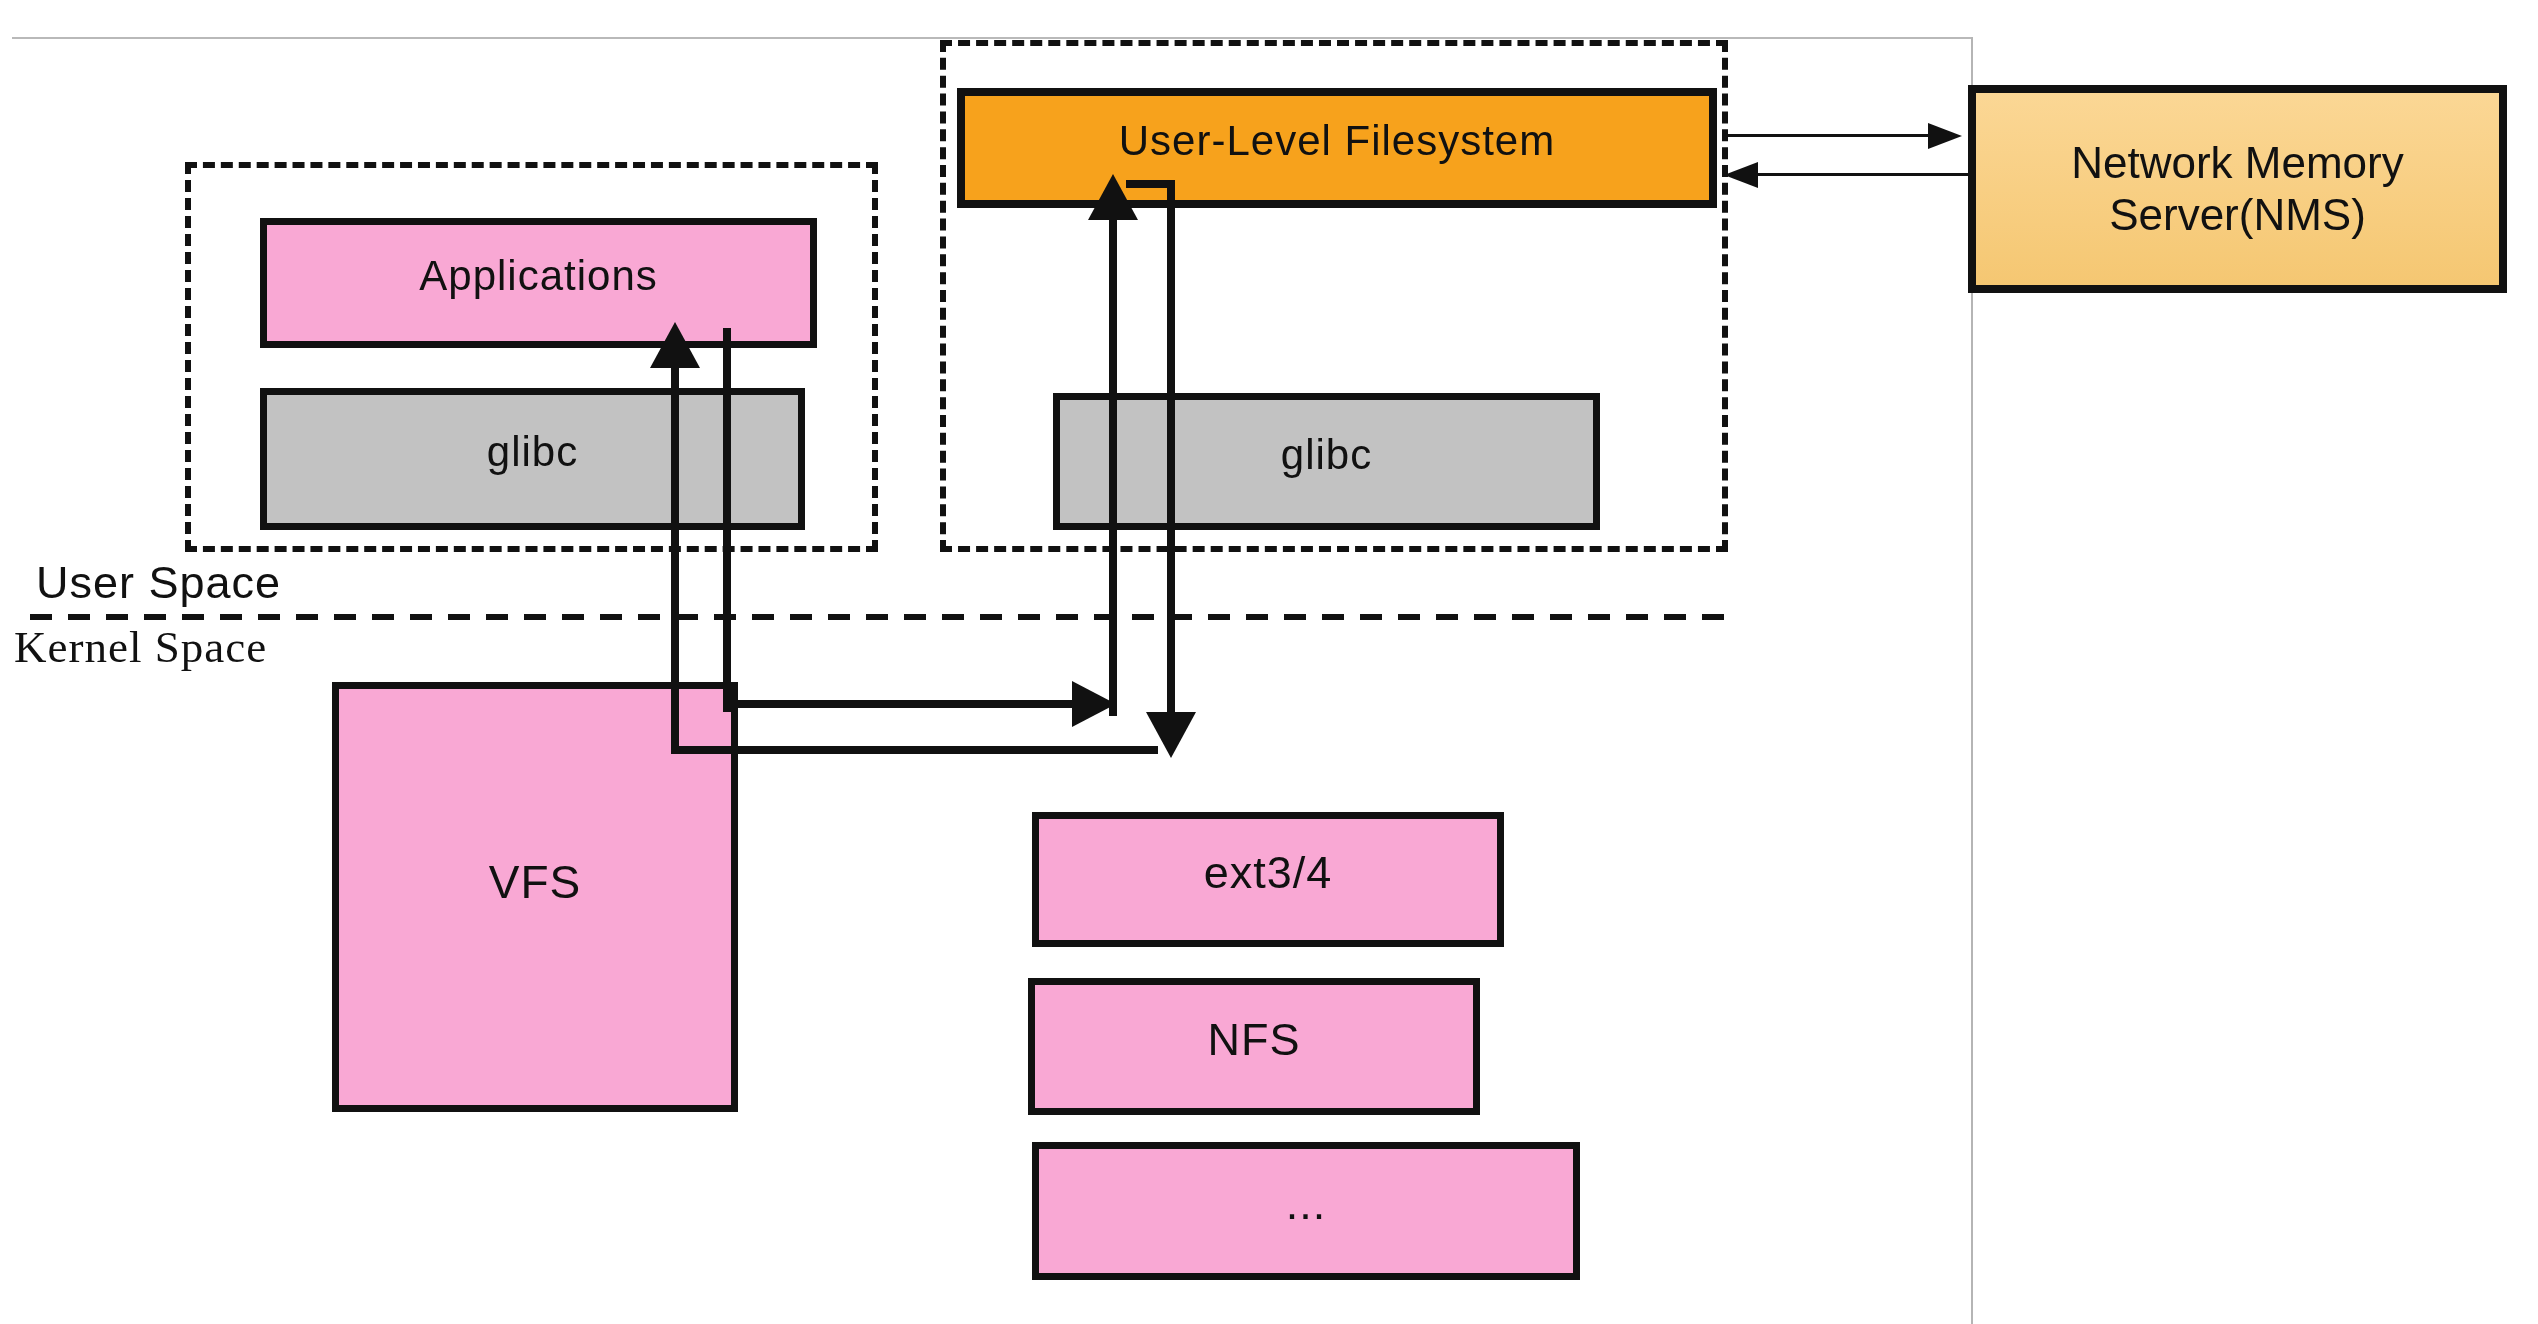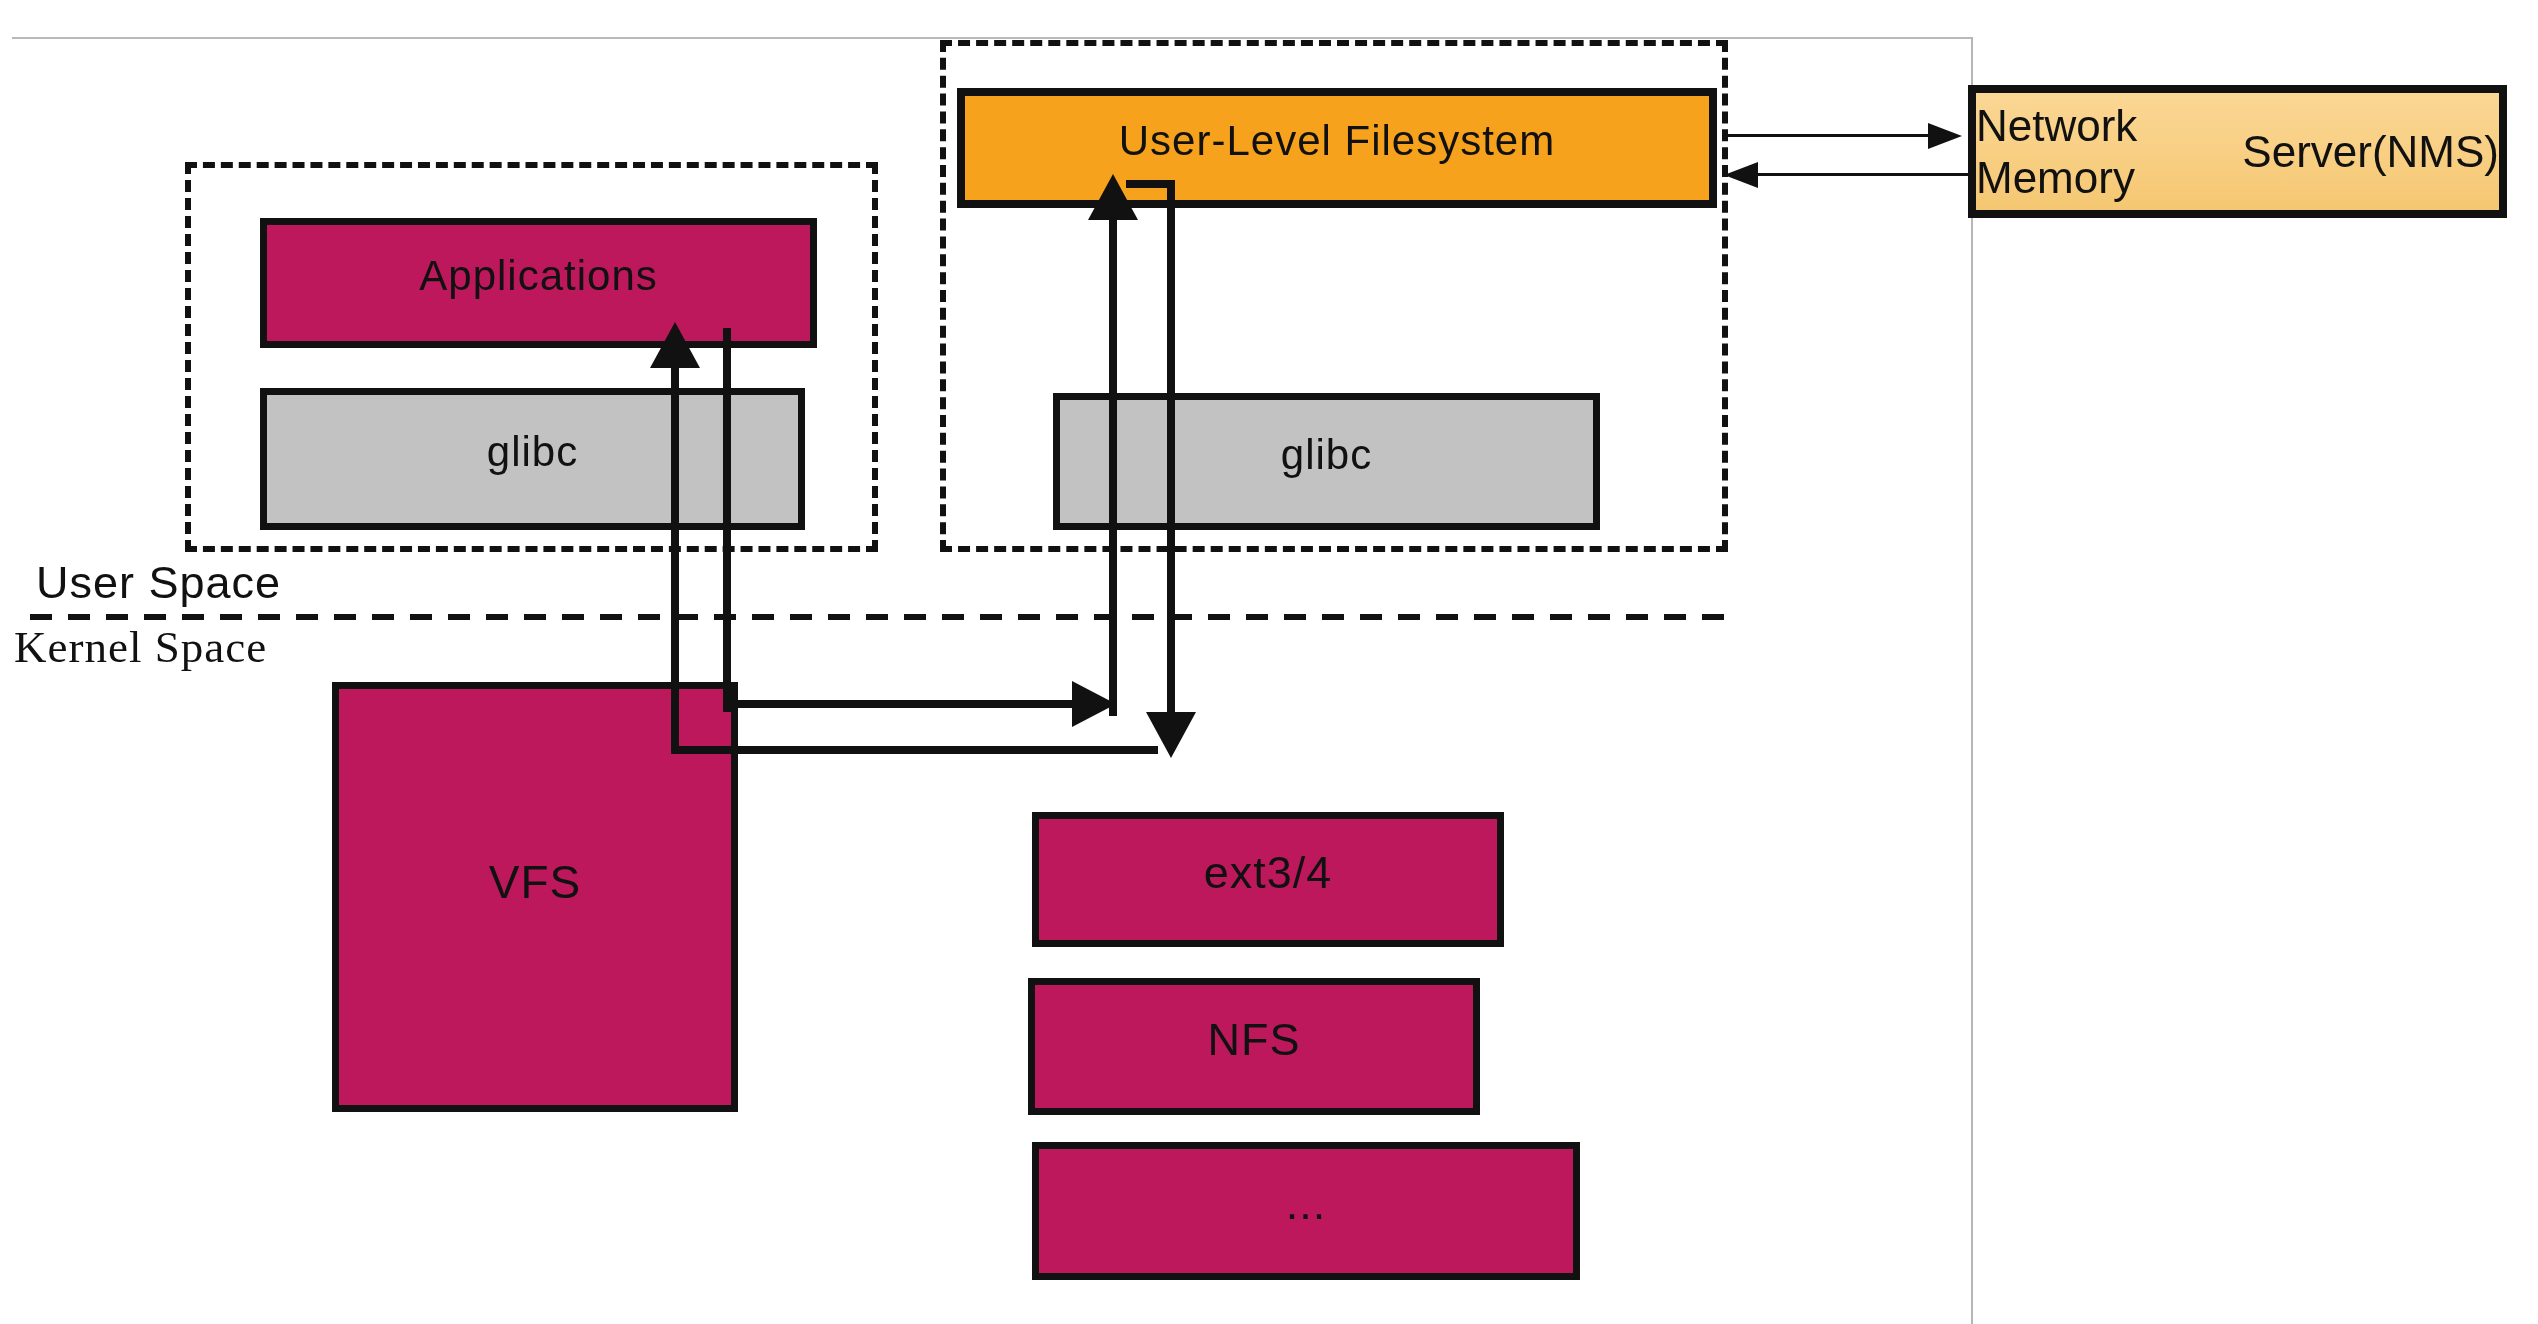--- a/index.html
+++ b/index.html
@@ -8,21 +8,21 @@
     width:2538px;height:1324px;
     background:#ffffff;
     font-family:"Liberation Sans", sans-serif;
     color:#111;
     overflow:hidden;
   }
   .box{
     position:absolute;
     box-sizing:border-box;
     border:7px solid #111;
-    background:#be185d;
+    background:#f9a8d4;
     display:flex;align-items:center;justify-content:center;
     font-size:42px;
     padding-bottom:14px;
     letter-spacing:1px;
   }
   .seg{position:absolute;background:#111;}
   .thin{position:absolute;background:#111;}
   .tri{position:absolute;width:0;height:0;}
   .tri-up{border-left:25px solid transparent;border-right:25px solid transparent;border-bottom:46px solid #111;}
   .tri-down{border-left:25px solid transparent;border-right:25px solid transparent;border-top:46px solid #111;}
@@ -70,21 +70,21 @@
   <div class="box" style="left:1032px;top:812px;width:472px;height:135px;font-size:45px;">
     <span>ext3/4</span>
   </div>
   <div class="box" style="left:1028px;top:978px;width:452px;height:137px;font-size:45px;">
     <span>NFS</span>
   </div>
   <div class="box" style="left:1032px;top:1142px;width:548px;height:138px;font-size:45px;">
     <span>...</span>
   </div>
 
-  <div class="box" style="left:1968px;top:85px;width:539px;height:133px;border-width:8px;background:linear-gradient(#FBD795,#F5C772);font-size:44px;line-height:1.18;padding-bottom:0;letter-spacing:0;">
+  <div class="box" style="left:1968px;top:85px;width:539px;height:208px;border-width:8px;background:linear-gradient(#FBD795,#F5C772);font-size:44px;flex-direction:column;line-height:1.18;padding-bottom:0;letter-spacing:0;">
     <span>Network Memory</span>
     <span>Server(NMS)</span>
   </div>
 
   <div class="seg" style="left:723px;top:328px;width:8px;height:384px;"></div>
   <div class="seg" style="left:723px;top:700px;width:360px;height:8px;"></div>
   <div class="tri tri-right" style="left:1072px;top:681px;"></div>
 
   <div class="seg" style="left:1109px;top:214px;width:8px;height:502px;"></div>
   <div class="tri tri-up" style="left:1088px;top:174px;"></div>

